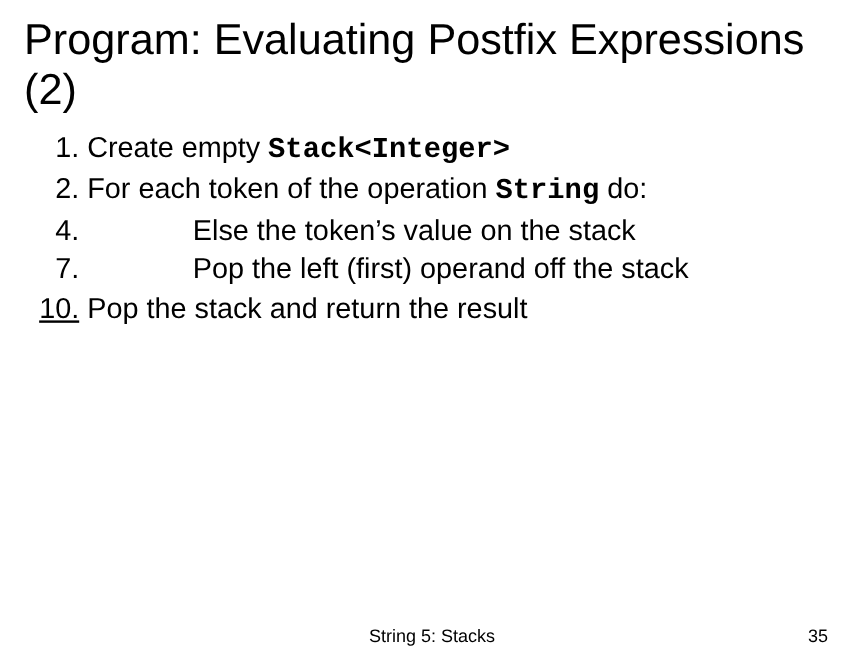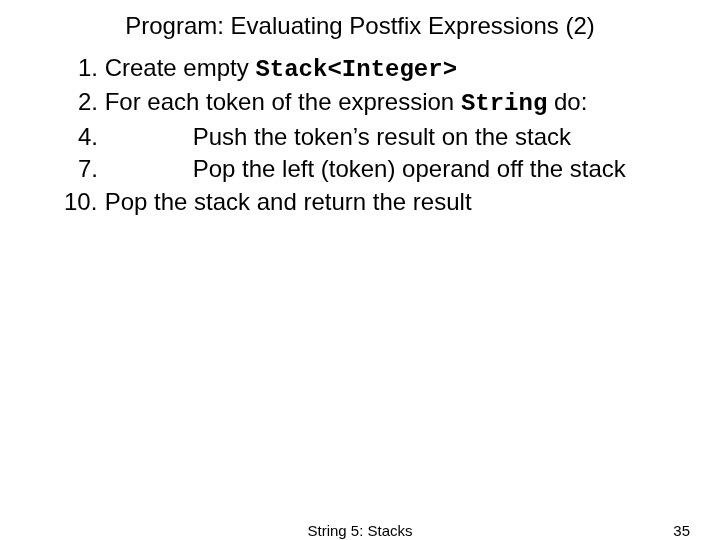--- a/index.html
+++ b/index.html
@@ -12,43 +12,43 @@
     position: relative;
     overflow: hidden;
   }
   .slide {
     width: 100%;
     height: 100%;
     padding: 12px 0 0 0;
     position: relative;
   }
   .title {
-    font-size: 24px;
-    text-align: center;
+    font-size: 36px;
+    text-align: left;
     margin: 0 20px 12px 20px;
     font-weight: normal;
   }
   .body {
     padding: 0 18px 0 32px;
-    margin-left: 32px;
   }
   .line {
     font-size: 24px;
     line-height: 1.35;
     white-space: nowrap;
   }
   .num {
     display: inline-block;
     text-align: right;
     width: 34px;
   }
   .num-wide {
     display: inline-block;
-    text-align: left;
+    text-align: right;
     width: 34px;
+    text-decoration: underline;
   }
   .mono {
     font-family: "Courier New", Courier, monospace;
     font-weight: bold;
   }
   .ind1 { padding-left: 44px; }
   .ind2 { padding-left: 88px; }
   .footer {
     position: absolute;
     bottom: 18px;
@@ -73,34 +73,34 @@
 
   <div class="title">Program: Evaluating Postfix Expressions (2)</div>
 
   <div class="body">
 
     <div class="line">
       <span class="num">1.</span><span> Create empty </span><span class="mono">Stack&lt;Integer&gt;</span>
     </div>
 
     <div class="line">
-      <span class="num">2.</span><span> For each token of the expression </span><span class="mono">String</span><span> do:</span>
+      <span class="num">2.</span><span> For each token of the operation </span><span class="mono">String</span><span> do:</span>
     </div>
 
 
     <div class="line">
       <span class="num">4.</span>
-      <span class="ind2">Push the token’s result on the stack</span>
+      <span class="ind2">Else the token’s value on the stack</span>
     </div>
 
 
 
     <div class="line">
       <span class="num">7.</span>
-      <span class="ind2">Pop the left (token) operand off the stack</span>
+      <span class="ind2">Pop the left (first) operand off the stack</span>
     </div>
 
 
 
     <div class="line">
       <span class="num-wide">10.</span><span> Pop the stack and return the result</span>
     </div>
 
   </div>
 

